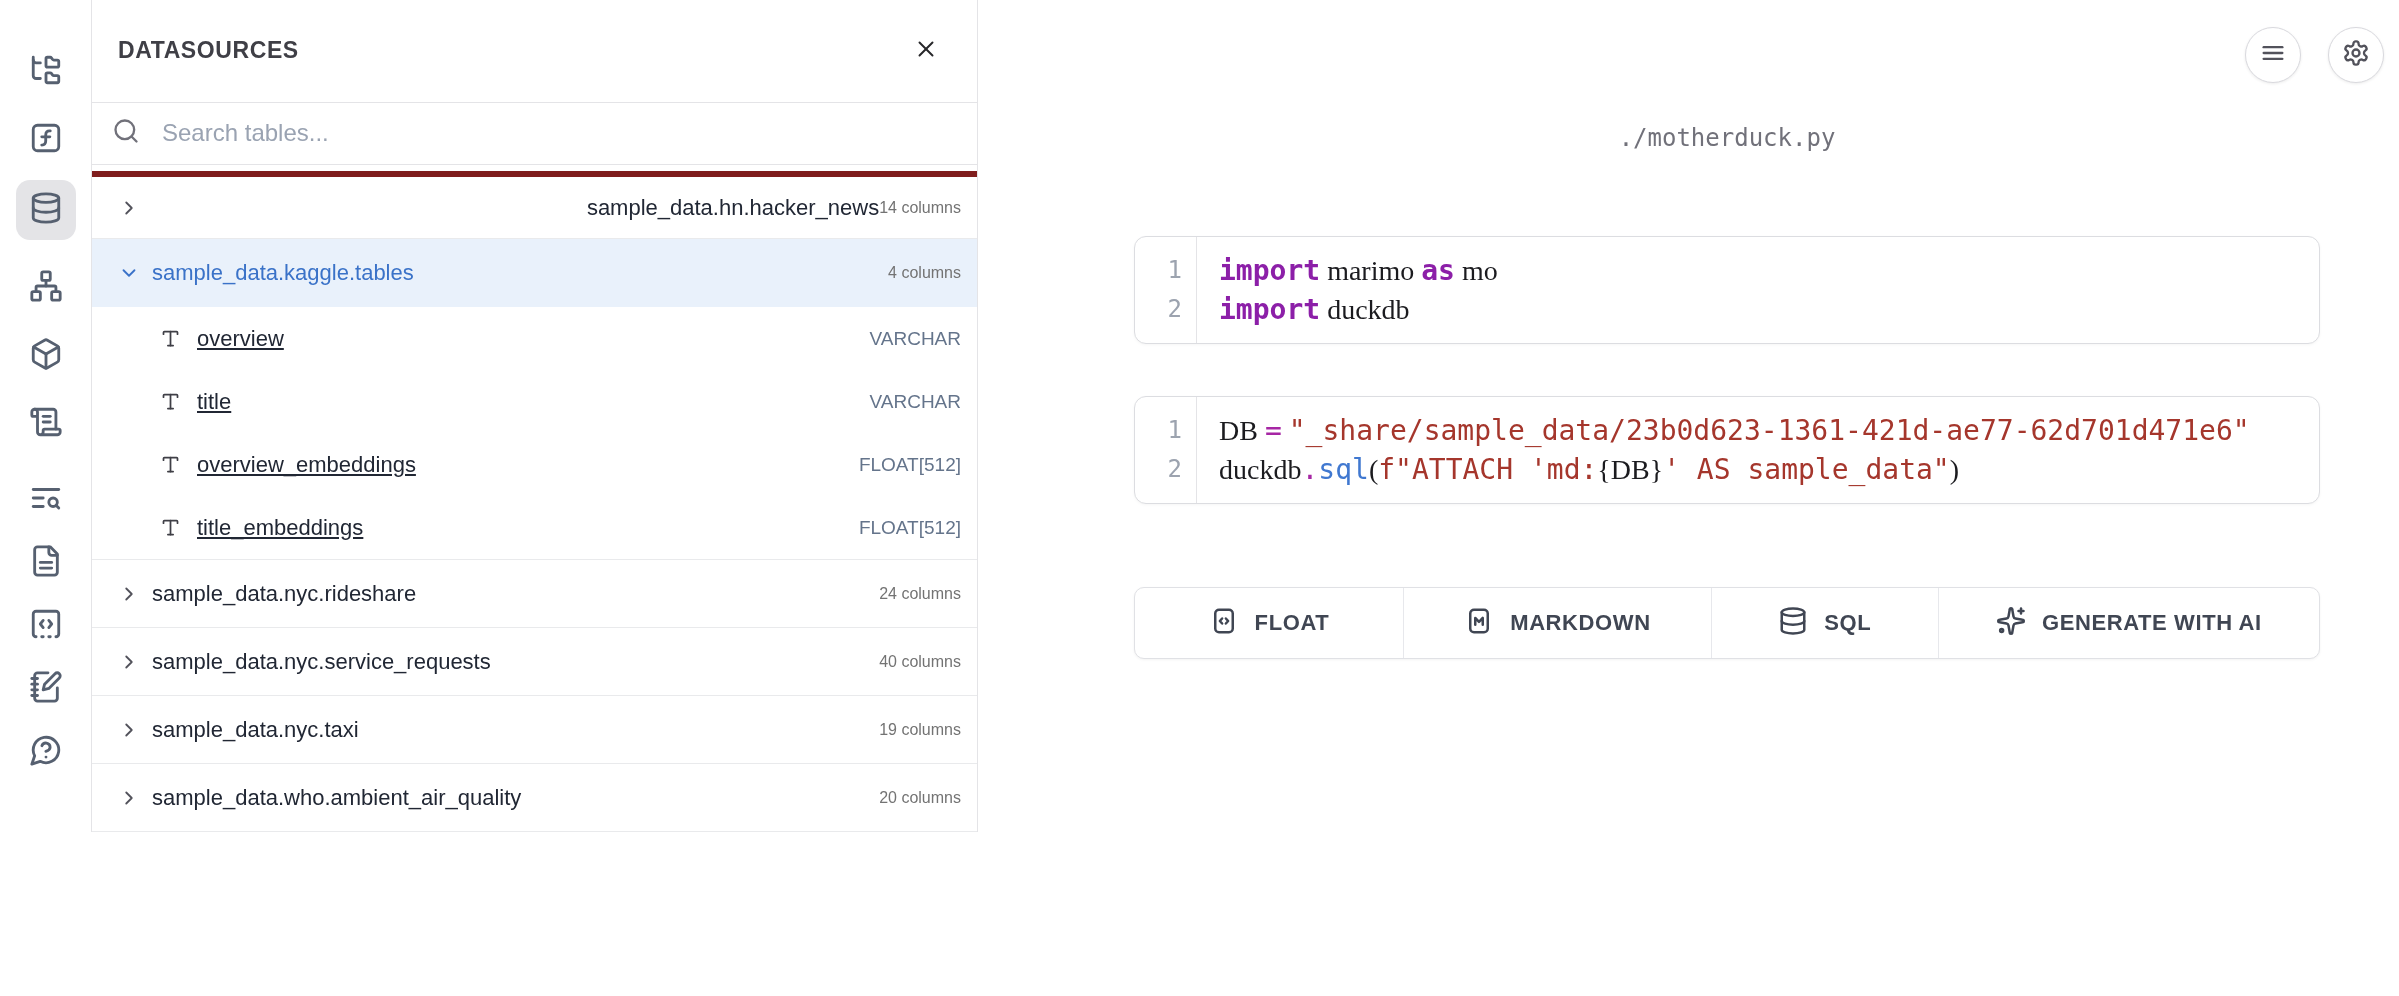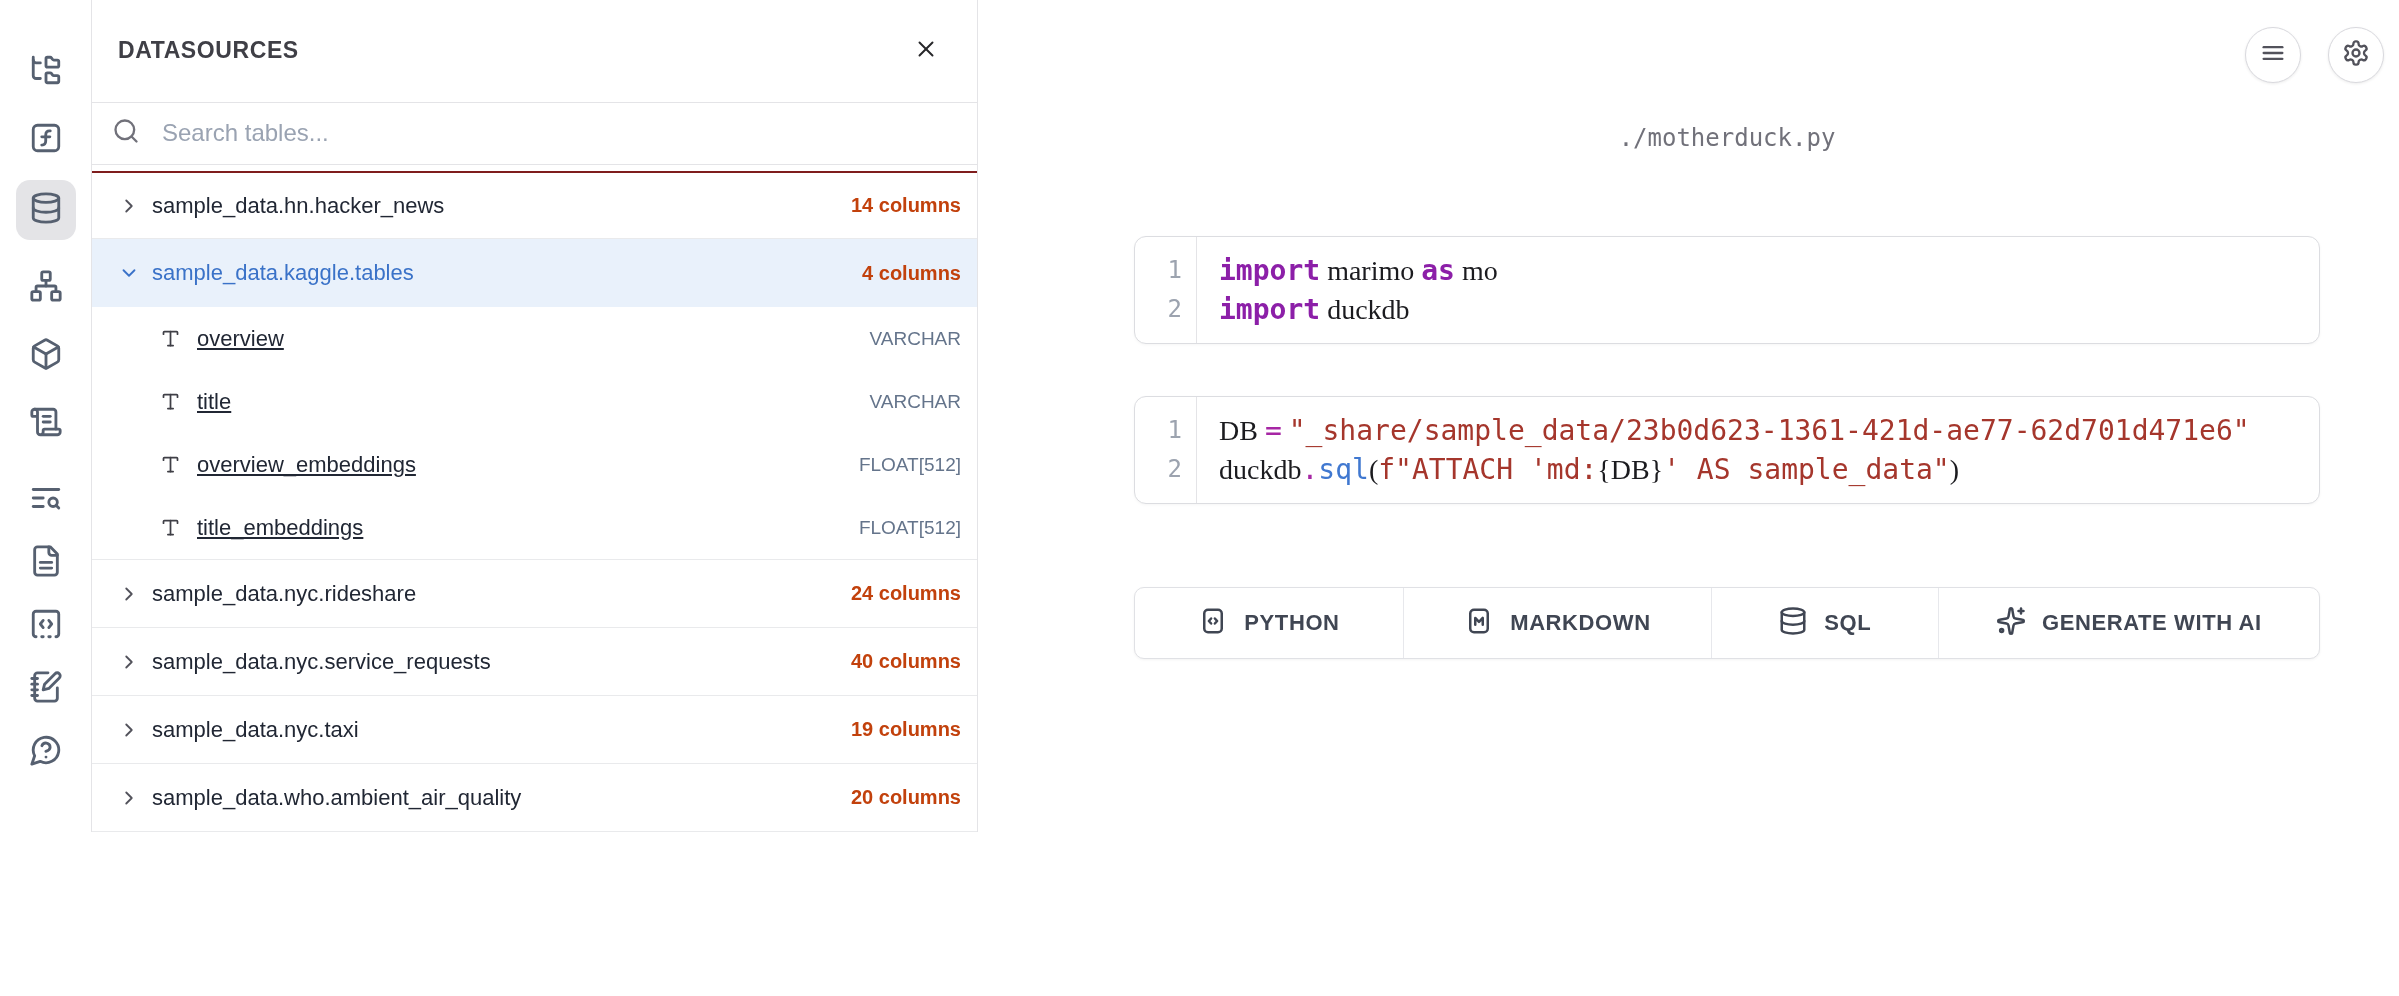--- a/index.html
+++ b/index.html
@@ -32,25 +32,25 @@
   .search-row { height:65px; border-bottom:1px solid #e4e4e7; display:flex; align-items:center;
                 padding:0 20px; }
   .search-row svg { width:28px; height:28px; color:#71717a; flex:0 0 28px; }
   .search-input { border:none; outline:none; flex:1; margin-left:22px; font-size:24px;
                   color:#3f3f46; font-family:inherit; background:transparent; }
   .search-input::placeholder { color:#9aa3b2; }
 
   .table-list { margin-top:6px; }
   .t-row { height:68px; display:flex; align-items:center; padding:0 16px 0 26px;
            border-bottom:1px solid #e9eaec; cursor:pointer; }
-  .t-row:first-child { border-top:2px solid #7f1d1d; }
+  .t-row:first-child { border-top:6px solid #7f1d1d;text-align:right; }
   .t-row .chev { width:22px; height:22px; color:#52525b; flex:0 0 22px; }
   .t-row .t-name { font-size:22px; color:#212734; margin-left:12px; flex:1;
                    white-space:nowrap; overflow:hidden; }
-  .t-row .t-count { font-size:20px; color:#c2410c; white-space:nowrap;font-weight:bold; }
+  .t-row .t-count { font-size:16px; color:#737373; white-space:nowrap; }
   .t-row.selected { background:#e9f1fb; border-bottom:none; }
   .t-row.selected .t-name, .t-row.selected .chev { color:#3a72c8; }
 
   .col-group { border-bottom:1px solid #e9eaec; }
   .c-row { height:63px; display:flex; align-items:center; padding:0 16px 0 68px; cursor:pointer; }
   .c-row .type-icon { width:21px; height:21px; color:#3f3f46; flex:0 0 21px; }
   .c-row .c-name { font-size:22px; color:#212734; margin-left:16px; flex:1;text-decoration:underline; }
   .c-row .c-type { font-size:19px; color:#64748b; white-space:nowrap; }
 
   
@@ -338,21 +338,21 @@
         </div>
       </div>
 
       <div class="add-bar">
         <div class="add-btn add-python">
           <span><svg viewBox="0 0 24 24" fill="none" stroke="currentColor" stroke-width="2" stroke-linecap="round" stroke-linejoin="round">
                 <rect x="5" y="3" width="14" height="18" rx="3"></rect>
                 <path d="m10.5 10-1.8 2 1.8 2"></path>
                 <path d="m13.5 10 1.8 2-1.8 2"></path>
               </svg></span>
-          <span class="add-label">PYTHON</span>
+          <span class="add-label">FLOAT</span>
         </div>
         <div class="add-btn add-markdown">
           <span><svg viewBox="0 0 24 24" fill="none" stroke="currentColor" stroke-width="2" stroke-linecap="round" stroke-linejoin="round">
                 <rect x="5" y="3" width="14" height="18" rx="3"></rect>
                 <path d="M9 15V9.5l3 3.2 3-3.2V15"></path>
               </svg></span>
           <span class="add-label">MARKDOWN</span>
         </div>
         <div class="add-btn add-sql">
           <span><svg viewBox="0 0 24 24" fill="none" stroke="currentColor" stroke-width="2" stroke-linecap="round" stroke-linejoin="round">

